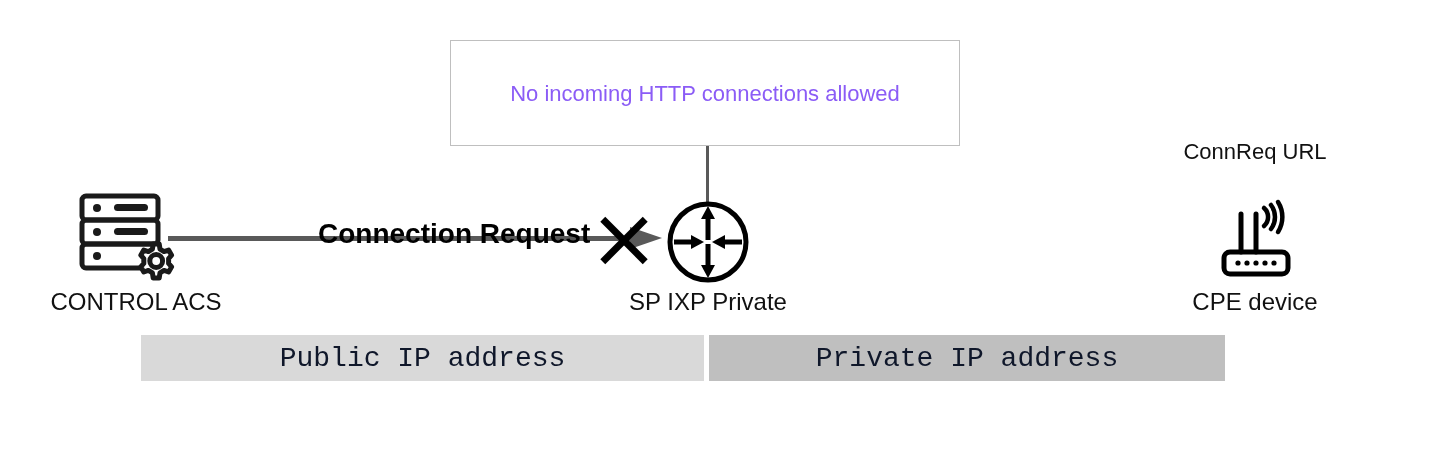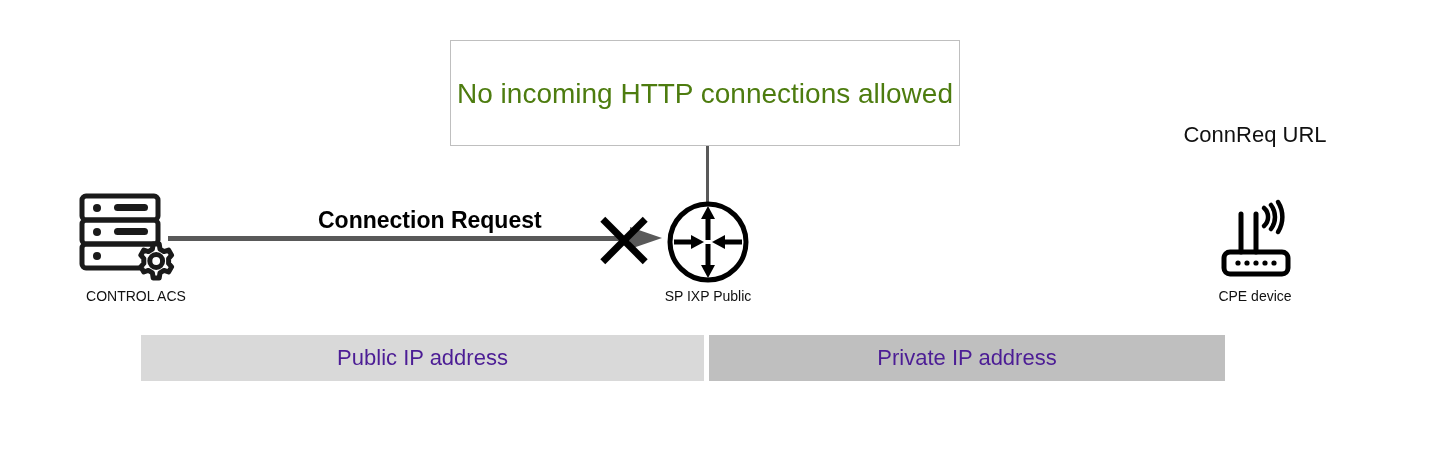--- a/index.html
+++ b/index.html
@@ -31,23 +31,23 @@
     height: 106px;
     border: 1.5px solid #bfbfbf;
     background: #ffffff;
     box-sizing: border-box;
     display: flex;
     flex-direction: column;
     align-items: center;
     justify-content: center;
   }
   .callout-line {
-    font-size: 28px;
+    font-size: 22px;
     line-height: 31px;
-    color: #4d7c0f;
+    color: #8b5cf6;
     white-space: nowrap;
   }
 
   
   .connector {
     position: absolute;
     left: 706px;
     top: 146px;
     width: 3px;
     height: 66px;
@@ -90,21 +90,21 @@
     background: #000000;
     margin-left: -30px;
     margin-top: -3.5px;
   }
   .block-x span.a { transform: rotate(45deg); }
   .block-x span.b { transform: rotate(-45deg); }
 
   
   .node-label {
     position: absolute;
-    font-size: 14px;
+    font-size: 24px;
     color: #111111;
     white-space: nowrap;
     text-align: center;
   }
   .lbl-acs    { left: 36px;   top: 288px; width: 200px; }
   .lbl-router { left: 608px;  top: 288px; width: 200px; }
   .lbl-cpe    { left: 1160px; top: 288px; width: 190px; }
 
   
   .connreq {
@@ -112,28 +112,29 @@
     left: 1110px;
     top: 120px;
     width: 290px;
     text-align: center;
   }
   .connreq div {
     font-size: 22px;
     line-height: 30px;
     color: #111111;
     white-space: nowrap;
+    margin-top: 17px;
   }
 
   
   .conn-req-label {
     position: absolute;
     left: 318px;
-    top: 207px;
-    font-size: 23px;
+    top: 218px;
+    font-size: 28px;
     font-weight: bold;
     color: #000000;
     white-space: nowrap;
   }
 
   
   .icon {
     position: absolute;
   }
   .icon-acs    { left: 78px;  top: 192px; width: 106px; height: 92px; }
@@ -153,23 +154,24 @@
     left: 141px;
     width: 563px;
     background: #d9d9d9;
   }
   .band-private {
     left: 709px;
     width: 516px;
     background: #bfbfbf;
   }
   .band span {
-    font-size: 22px;
-    color: #4c1d95;
-    white-space: nowrap;
+    font-size: 28px;
+    color: #0f172a;
+    white-space: nowrap;
+    font-family: Liberation Mono, monospace;
   }
 </style>
 </head>
 <body>
 
 <div class="stage">
 
   <div class="callout">
     <div class="callout-line">No incoming HTTP connections allowed</div>
   </div>
@@ -244,21 +246,21 @@
       </g>
       <g fill="none" stroke="#000000" stroke-width="4.5" stroke-linecap="round">
         <path d="M56 30 A 12 12 0 0 0 56 12"></path>
         <path d="M63 33 A 20 20 0 0 0 63 9"></path>
         <path d="M70 36 A 28 28 0 0 0 70 6"></path>
       </g>
     </svg>
   </div>
 
   <div class="node-label lbl-acs">CONTROL ACS</div>
-  <div class="node-label lbl-router">SP IXP Public</div>
+  <div class="node-label lbl-router">SP IXP Private</div>
   <div class="node-label lbl-cpe">CPE device</div>
 
   <div class="connreq">
     <div>ConnReq URL</div>
   </div>
 
   <div class="band band-public">
     <span>Public IP address</span>
   </div>
   <div class="band band-private">

